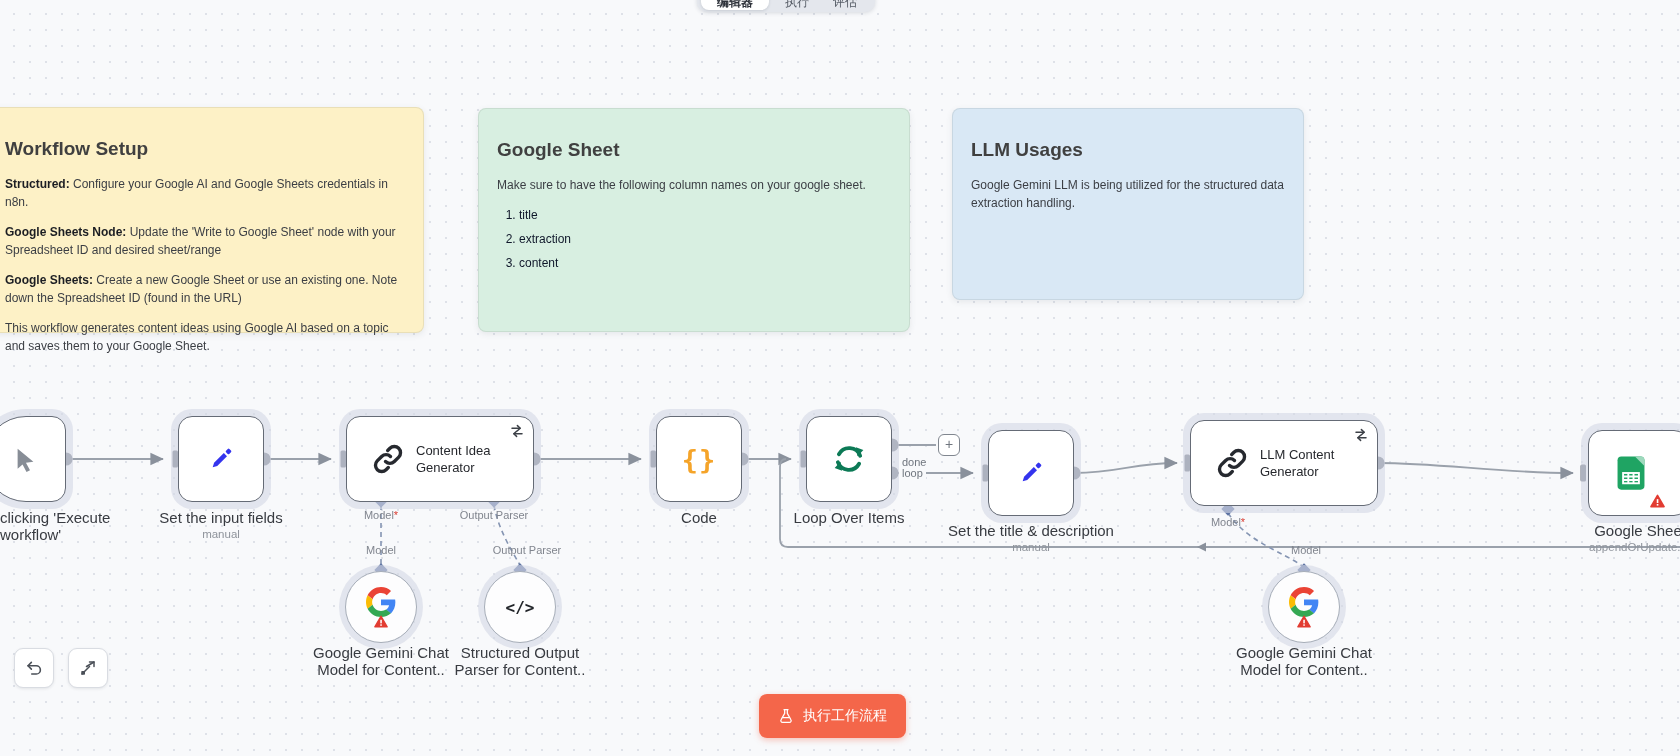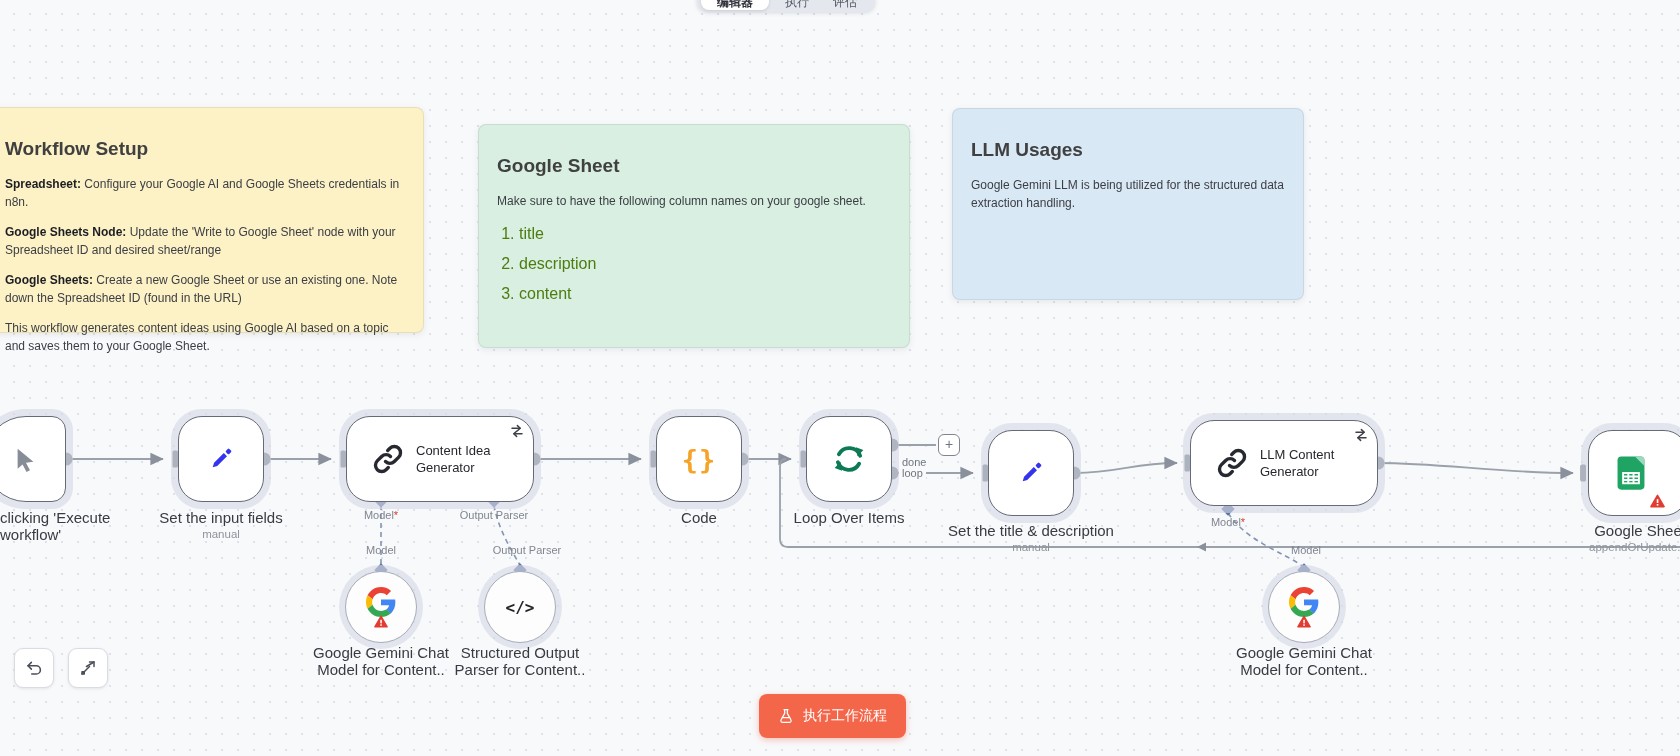--- a/index.html
+++ b/index.html
@@ -11,25 +11,25 @@
   .tabbar{position:absolute;left:697px;top:-30px;width:178px;height:42px;background:#e4e7ed;border-radius:10px;box-shadow:0 1px 4px rgba(30,40,60,.15);}
   .tabpill{position:absolute;left:701px;top:-26px;width:68px;height:36px;background:#fff;border-radius:8px;box-shadow:0 1px 3px rgba(30,40,60,.14);}
   .tablabel{position:absolute;top:-6px;height:16px;font-size:12px;text-align:center;color:#565c66;white-space:nowrap;}
   .tablabel.active{color:#2e323a;font-weight:bold;}
 
   
   .note{position:absolute;border-radius:8px;padding:14px 18px;border:1px solid rgba(60,70,60,.10);box-shadow:0 2px 6px rgba(70,80,90,.10);box-sizing:border-box;}
   .note h2{margin:16px 0 15px;font-size:19px;color:#404040;}
   .note p{margin:0 0 12px;font-size:12px;line-height:1.5;color:#3b3e44;}
   .note b{color:#1c1e23;}
-  .note ol{margin:12px 0 0;padding-left:22px;font-size:16px;line-height:1.5;color:#4d7c0f;}
+  .note ol{margin:12px 0 0;padding-left:22px;font-size:12px;line-height:1.5;color:#0f172a;}
   .note li{margin-bottom:6px;}
 
   
-  .node{position:absolute;height:86px;background:#fff;border:1.7px solid #656b76;border-radius:24px;
+  .node{position:absolute;height:86px;background:#fff;border:1.7px solid #656b76;border-radius:14px;
     box-shadow:0 0 0 7px rgba(213,217,229,.62);display:flex;align-items:center;justify-content:center;box-sizing:border-box;}
   .node.trigger{border-radius:42px 14px 14px 42px;}
   .node.wide{justify-content:flex-start;padding-left:26px;gap:13px;}
   .circle-node{position:absolute;width:72px;height:72px;background:#fdfdfe;border:1.7px solid #a6adb8;border-radius:50%;
     box-shadow:0 0 0 6px rgba(213,217,229,.62);display:flex;align-items:center;justify-content:center;box-sizing:border-box;}
   .node-title{font-size:13px;color:#26282d;line-height:17px;}
   .retry{position:absolute;top:7px;right:9px;}
   .nlabel{position:absolute;font-size:15px;color:#383b41;text-align:center;line-height:17px;}
   .nsub{position:absolute;font-size:11.5px;color:#8e939b;text-align:center;}
   .plabel{position:absolute;font-size:11px;color:#80858e;text-align:center;white-space:nowrap;}
@@ -54,32 +54,32 @@
 <div class="canvas">
 
   <div class="tabbar"></div>
   <div class="tabpill"></div>
   <div class="tablabel active" style="left:701px;width:68px;">编辑器</div>
   <div class="tablabel" style="left:775px;width:44px;">执行</div>
   <div class="tablabel" style="left:823px;width:44px;">评估</div>
 
   <div class="note" style="left:-14px;top:107px;width:438px;height:226px;background:#fdf1c6;">
     <h2>Workflow Setup</h2>
-    <p><b>Spreadsheet:</b><span> Configure your Google AI and Google Sheets credentials in n8n.</span></p>
+    <p><b>Structured:</b><span> Configure your Google AI and Google Sheets credentials in n8n.</span></p>
     <p><b>Google Sheets Node:</b><span> Update the 'Write to Google Sheet' node with your Spreadsheet ID and desired sheet/range</span></p>
     <p><b>Google Sheets:</b><span> Create a new Google Sheet or use an existing one. Note down the Spreadsheet ID (found in the URL)</span></p>
     <p><b></b><span>This workflow generates content ideas using Google AI based on a topic and saves them to your Google Sheet.</span></p>
   </div>
 
-  <div class="note" style="left:478px;top:124px;width:432px;height:224px;background:#d8efe1;">
+  <div class="note" style="left:478px;top:108px;width:432px;height:224px;background:#d8efe1;">
     <h2>Google Sheet</h2>
     <p>Make sure to have the following column names on your google sheet.</p>
     <ol>
       <li>title</li>
-      <li>description</li>
+      <li>extraction</li>
       <li>content</li>
     </ol>
   </div>
 
   <div class="note" style="left:952px;top:108px;width:352px;height:192px;background:#d9e8f5;">
     <h2>LLM Usages</h2>
     <p>Google Gemini LLM is being utilized for the structured data extraction handling.</p>
   </div>
 
   <svg class="wires" width="1680" height="756">

